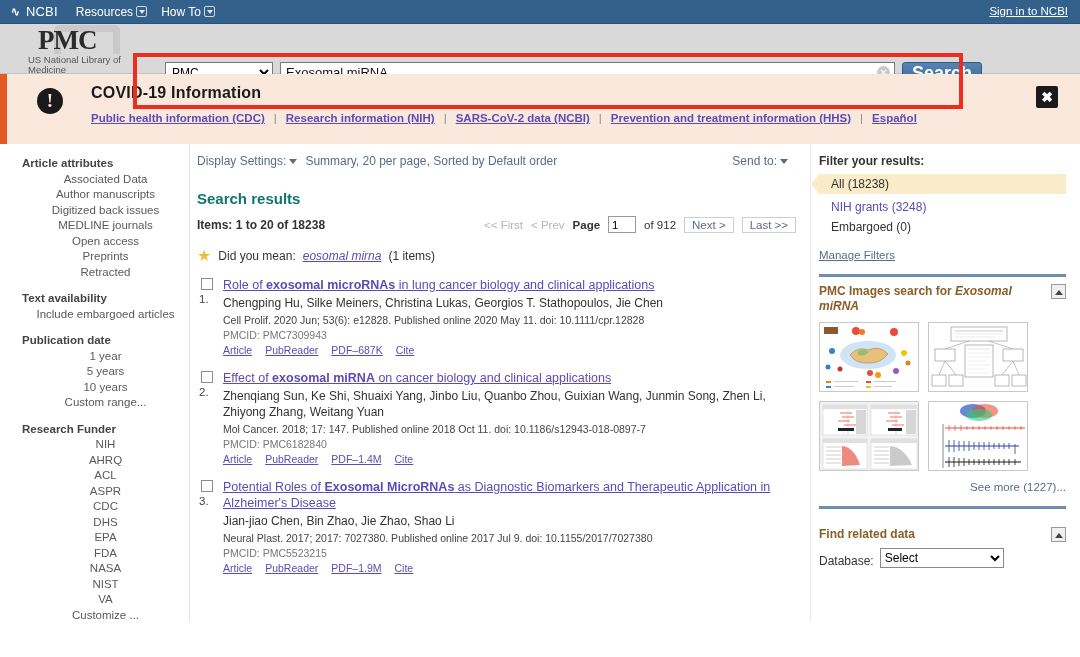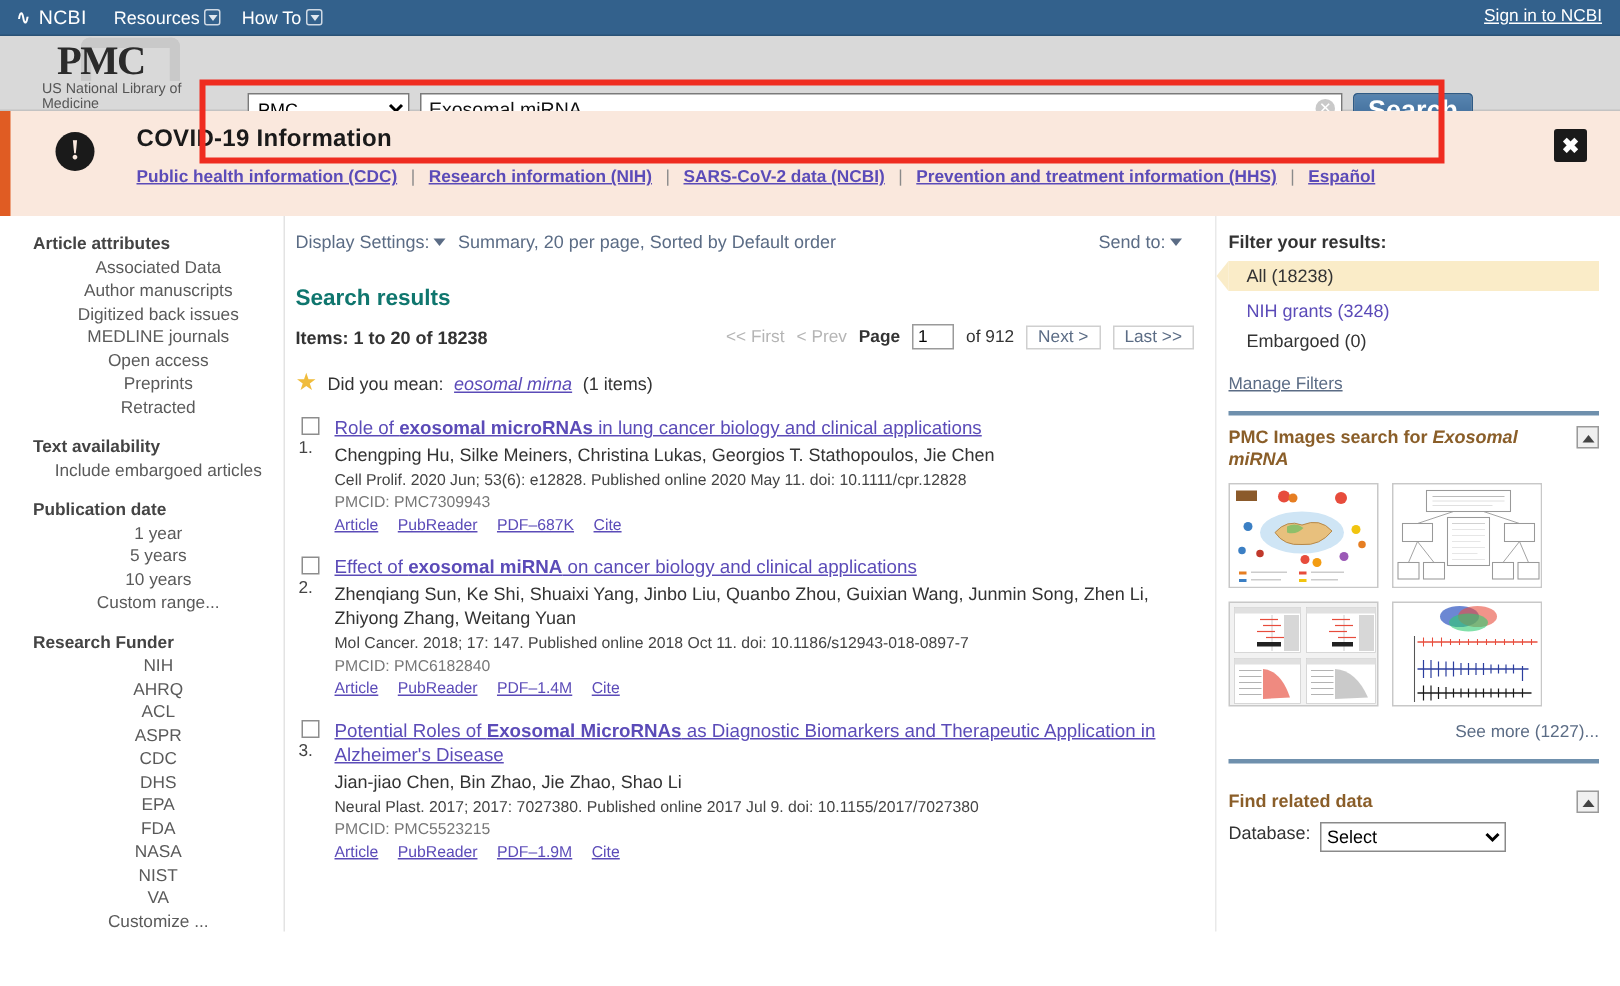--- a/index.html
+++ b/index.html
@@ -264,21 +264,21 @@
   }
   .thumb {
     width: 100px; height: 70px; border: 1px solid #c8c8c8; background: #fff;
     overflow: hidden; cursor: pointer;
   }
   .see-more { text-align: right; margin-top: 9px; }
   .see-more a { font-size: 11.5px; color: #5b6c85; text-decoration: none; cursor: pointer; }
 
   .rel-head { display: flex; align-items: flex-start; margin-top: 18px; }
   .rel-title { font-size: 12px; font-weight: bold; color: #8a5e29; flex: 1; }
-  .db-row { display: flex; align-items: flex-start; gap: 6px; margin-top: 6px; }
+  .db-row { display: flex; align-items: flex-end; gap: 6px; margin-top: 6px; }
   .db-label { font-size: 12px; color: #333; }
   .db-sel {
     width: 124px; height: 20px; font-size: 12px; border: 1px solid #8a8a8a;
     background: #fff; font-family: "Liberation Sans", sans-serif;
   }
 </style>
 </head>
 <body>
 
 <div id="page">

